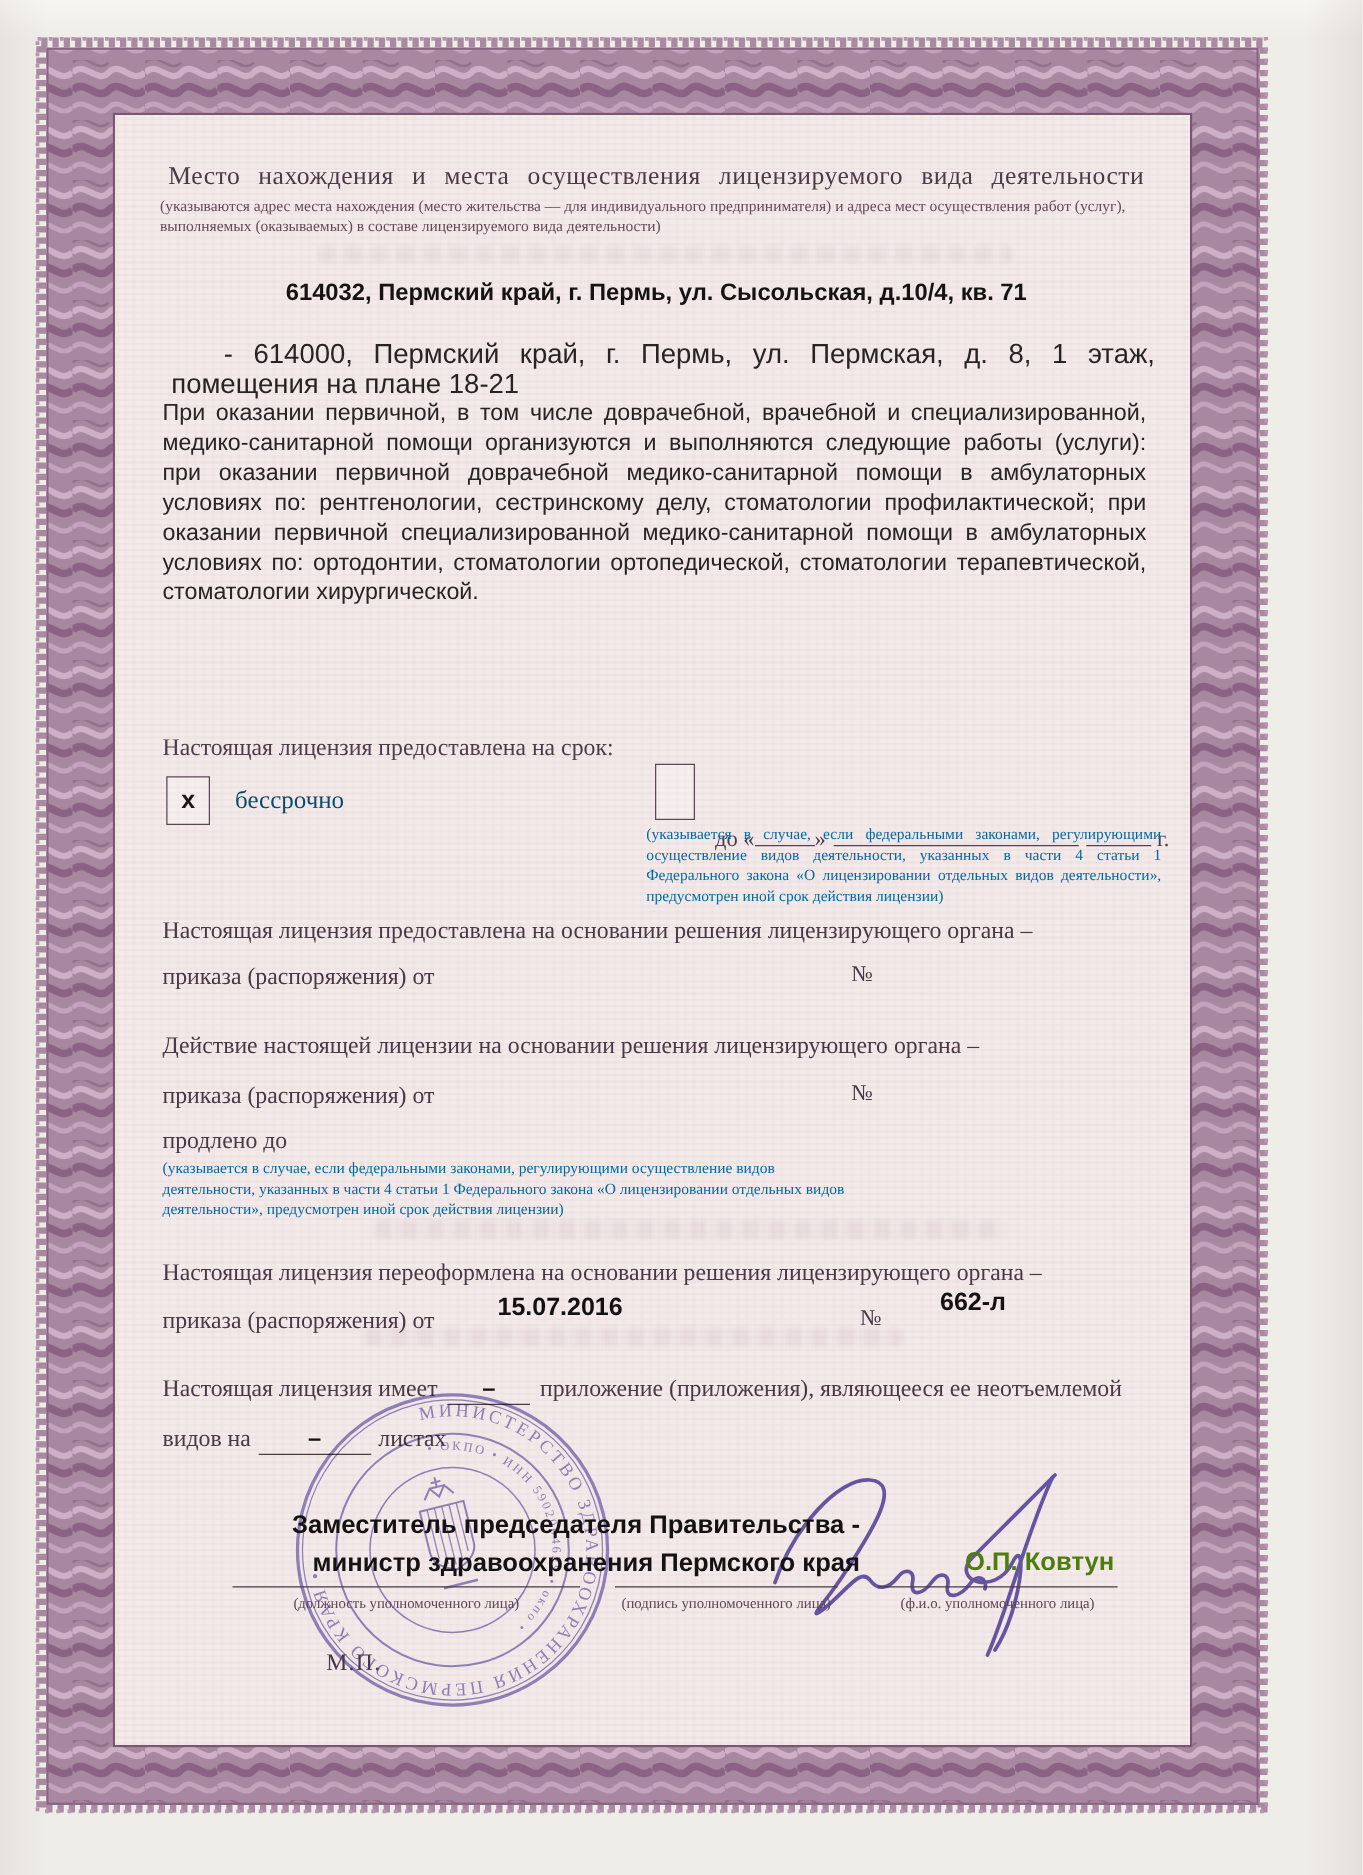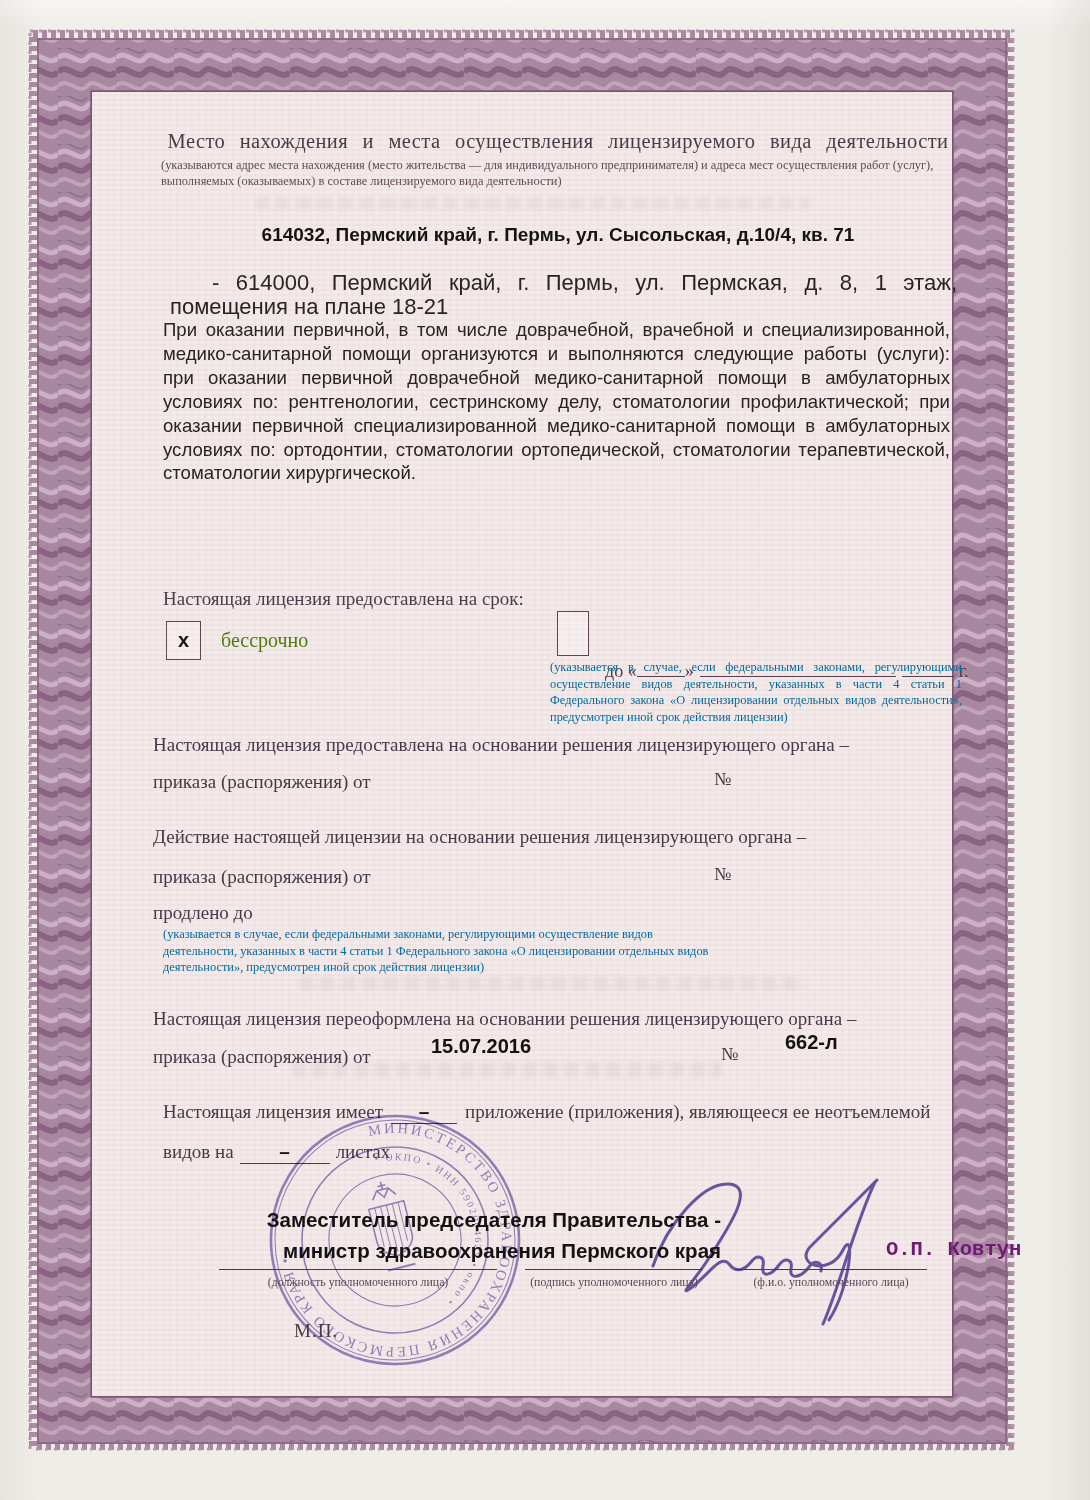--- a/index.html
+++ b/index.html
@@ -18,21 +18,21 @@
   }
   .border-svg{position:absolute;left:0;top:0;}
   
   .inner-bg{
     position:absolute;left:92px;top:92px;width:860px;height:1304px;
     background:#f3eae9;
     background-image:
       repeating-linear-gradient(0deg, rgba(193,150,168,.06) 0 2px, rgba(0,0,0,0) 2px 5px),
       repeating-linear-gradient(90deg, rgba(193,150,168,.04) 0 3px, rgba(0,0,0,0) 3px 7px);
   }
-  .doc{position:absolute;inset:0;font-size:18.5px;color:#3f3040;margin-left:33px;}
+  .doc{position:absolute;inset:0;font-size:18.5px;color:#3f3040;}
 
   .serif-label{font-family:"Liberation Serif", serif;color:#4e3b4b;}
   .sans-text{font-family:"Liberation Sans", sans-serif;color:#272425;}
   .bold{font-weight:bold;color:#151314;}
 
   .hdr-title{
     position:absolute;left:110px;top:130px;width:830px;text-align:center;
     font-size:20.5px;color:#4c3948;word-spacing:9px;letter-spacing:.4px;
   }
   .hdr-sub{
@@ -56,41 +56,41 @@
     font-size:18.6px;line-height:23.9px;text-align:justify;
   }
   .term-label{position:absolute;left:130px;top:588px;font-size:19px;}
   .chk{
     position:absolute;border:1.6px solid #5d4656;background:rgba(255,255,255,.25);
     display:flex;align-items:center;justify-content:center;
     font-family:"Liberation Sans", sans-serif;font-weight:bold;font-size:20px;color:#1a181a;
   }
   .chk1{left:133px;top:621px;width:33px;height:37px;}
   .chk2{left:524px;top:611px;width:30px;height:43px;}
-  .chk-label{position:absolute;left:188px;top:629px;font-size:20px;color:#4d7c0f;}
+  .chk-label{position:absolute;left:188px;top:629px;font-size:20px;color:#0c4a6e;}
   .until-line{position:absolute;left:572px;top:660px;font-size:18px;color:#4e3b4b;white-space:nowrap;}
   .blank{display:inline-block;border-bottom:1.4px solid #55414f;height:16px;vertical-align:baseline;}
   .b1{width:48px;} .b2{width:196px;margin-left:6px;} .b3{width:52px;margin-left:6px;margin-right:5px;}
   .note{font-size:12.4px;line-height:16.6px;color:#0369a1;}
   .note1{position:absolute;left:517px;top:659px;width:412px;text-align:justify;}
   .note2{position:absolute;left:130px;top:926px;width:548px;}
-  .sec-line{position:absolute;left:120px;font-size:19px;color:#4a3747;}
+  .sec-line{position:absolute;left:130px;font-size:19px;color:#4a3747;}
   .num-sign{position:absolute;font-size:18px;color:#4a3747;}
   .bold-ins{position:absolute;font-family:"Liberation Sans", sans-serif;font-weight:bold;font-size:20px;color:#131112;}
   .attach-line{position:absolute;left:130px;font-size:19px;color:#4a3747;}
   .dashblank{display:inline-block;border-bottom:1.4px solid #4a3a46;text-align:center;
     font-family:"Liberation Sans", sans-serif;font-weight:bold;color:#131112;line-height:14px;height:18px;}
   .db1{width:66px;margin:0 8px;} .db2{width:90px;margin:0 6px;}
   .pos-title{
     position:absolute;left:148px;top:1204px;width:540px;
     font-family:"Liberation Sans", sans-serif;font-weight:bold;font-size:20.5px;line-height:31px;
     color:#141213;white-space:pre-line;text-align:right;
   }
-  .fio{position:absolute;left:853px;top:1238px;font-family:Liberation Mono, monospace;
-    font-weight:bold;font-size:20.5px;color:#701a75;}
+  .fio{position:absolute;left:772px;top:1238px;font-family:Liberation Sans, sans-serif;
+    font-weight:bold;font-size:20.5px;color:#4d7c0f;}
   .sig-line{position:absolute;top:1269px;border-bottom:1.6px solid#4a3a46;height:0;}
   .sl1{left:186px;width:278px;} .sl2{left:492px;width:178px;} .sl3{left:702px;width:192px;}
   .caption{position:absolute;top:1275px;font-size:11.8px;color:#5c4556;text-align:center;}
   .cp1{left:176px;width:298px;} .cp2{left:452px;width:258px;} .cp3{left:682px;width:232px;}
   .mp{position:absolute;left:261px;top:1320px;font-size:19px;color:#4a3747;letter-spacing:1px;}
   .stamp{position:absolute;left:222px;top:1100px;opacity:.82;mix-blend-mode:multiply;}
   .sig-svg{position:absolute;left:582px;top:1138px;mix-blend-mode:multiply;}
   .smudge{position:absolute;filter:blur(2.2px);border-radius:4px;pointer-events:none;
     background:repeating-linear-gradient(90deg, rgba(158,118,138,.20) 0 13px, rgba(158,118,138,.04) 13px 21px);}
   .sm1{left:255px;top:197px;width:555px;height:13px;opacity:.45;}

